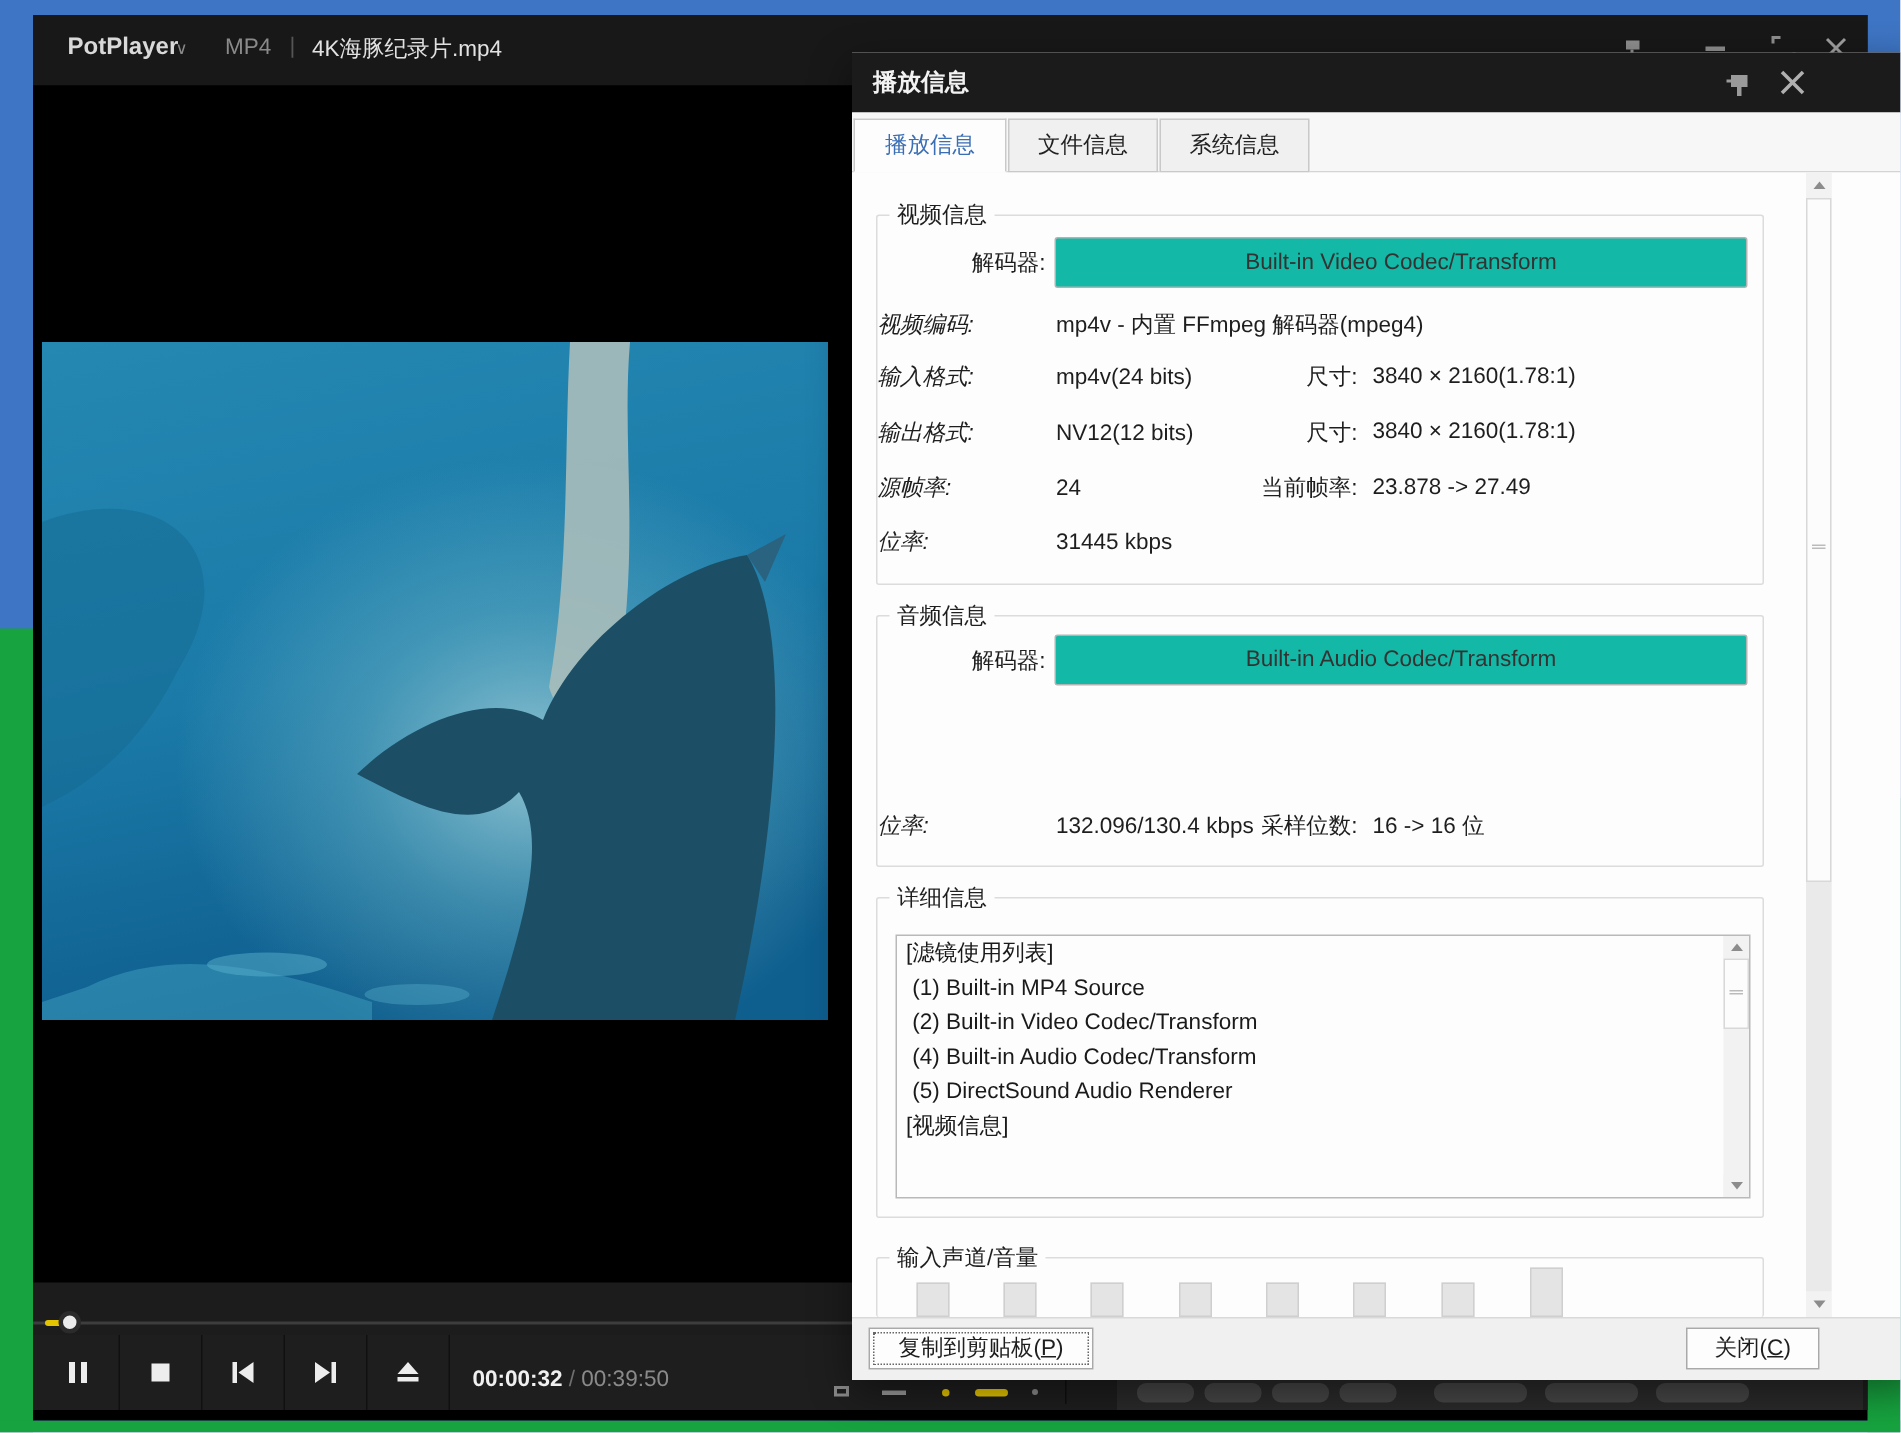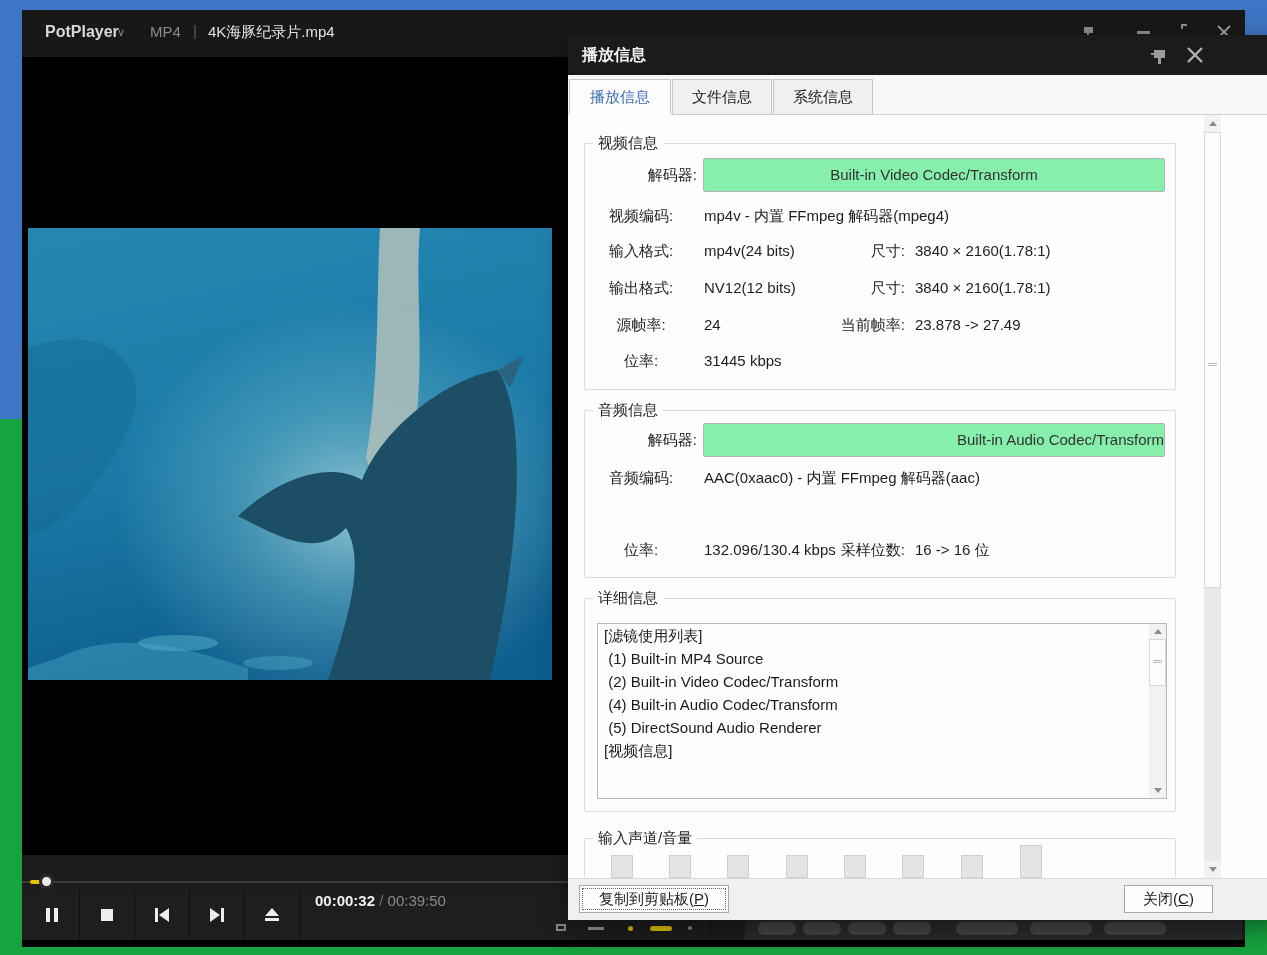--- a/index.html
+++ b/index.html
@@ -22,21 +22,21 @@
   #videoblack { position:absolute; left:0; top:47px; width:100%; height:798px; background:#000; }
   #videoimg { position:absolute; left:6px; top:218px; width:524px; height:452px; }
 
   #seekstrip { position:absolute; left:0; top:845px; width:100%; height:35px; background:#1c1c1c; }
   .seek-track { position:absolute; left:0; top:26px; width:100%; height:2px; background:#3d3d3d; }
   .seek-fill { position:absolute; left:8px; top:25px; width:15px; height:4px; background:#e4c400; border-radius:2px; }
   .seek-thumb { position:absolute; left:17px; top:19px; width:15px; height:15px; border-radius:50%; background:#ececec; border:3px solid #2b2b2b; }
 
   #ctrlrow { position:absolute; left:0; top:880px; width:100%; height:50px; background:#1e1e1e; }
   .cbtn { position:absolute; top:0; width:55px; height:50px; border-right:1px solid #101010; display:flex; align-items:center; justify-content:center; }
-  .timeblk { position:absolute; left:293px; top:2px; font-size:15px; }
+  .timeblk { position:absolute; left:293px; top:21px; font-size:15px; }
   .t-cur { color:#f0f0f0; font-weight:bold; }
   .t-sep { color:#6f6f6f; }
   .t-tot { color:#8a8a8a; }
   .mini-ico { position:absolute; }
 
   
   #playlist { position:absolute; left:723px; top:47px; width:497px; height:883px; background:#363636; }
   .pl-head { position:absolute; left:0; top:0; width:100%; height:38px; background:#262626; }
   .pl-row1 { position:absolute; left:0; top:38px; width:100%; height:42px; background:#2d2d2d; }
   .pl-sel  { position:absolute; left:0; top:80px; width:100%; height:38px; background:#3f3f3f; }
@@ -50,26 +50,26 @@
   .dlg-title-txt { position:absolute; left:14px; top:10px; font-size:16px; font-weight:bold; color:#f2f2f2; }
   #tabrow { position:absolute; left:0; top:40px; width:100%; height:40px; background:#f7f7f7; border-bottom:1px solid #d4d4d4; }
   .tab { position:absolute; top:4px; height:36px; line-height:34px; text-align:center; font-size:15px; background:#f0f0f0; border:1px solid #c9c9c9; color:#222; }
   .tab.active { background:#fdfdfd; border-bottom:1px solid #fdfdfd; color:#3a6eb5; z-index:2; }
   #dlg-body { position:absolute; left:0; top:80px; width:100%; height:763px; background:#fdfdfd; }
   #dlg-footer { position:absolute; left:0; top:843px; width:100%; height:42px; background:#f0f0f0; border-top:1px solid #d9d9d9; }
 
   .group { position:absolute; border:1px solid #dcdcdc; border-radius:2px; }
   .group-title { position:absolute; top:-10px; left:8px; background:#fdfdfd; padding:0 5px; font-size:15px; color:#1e1e1e; }
   .row { position:absolute; left:0; width:100%; height:24px; font-size:15px; color:#1e1e1e; }
-  .lbl { display:inline-block; width:112px; text-align:center; }
+  .lbl { display:inline-block; width:112px; text-align:left;font-style:italic; }
   .val { margin-left:7px; }
   .lb2 { position:absolute; left:216px; width:104px; text-align:right; }
   .vl2 { position:absolute; left:330px; }
   .dec-lbl { position:absolute; left:0; width:112px; text-align:right; font-size:15px; color:#1e1e1e; }
-  .dec-btn { position:absolute; left:118px; width:462px; height:34px; background:#86efac; border:1px solid #b3b3b3; border-radius:2px; font-size:15px; color:#333; text-align:center; line-height:32px; }
+  .dec-btn { position:absolute; left:118px; width:462px; height:34px; background:#14b8a6; border:1px solid #b3b3b3; border-radius:2px; font-size:15px; color:#333; text-align:center; line-height:32px; }
 
   #listbox { position:absolute; left:12px; top:24px; width:570px; height:176px; background:#fdfdfd; border:1px solid #b9b9b9; overflow:hidden; }
   .lb-line { padding-left:6px; font-size:15px; line-height:23px; color:#1a1a1a; white-space:pre; }
   .sb { position:absolute; background:#f2f2f2; }
   .sb-btn { position:absolute; left:0; width:100%; background:#f2f2f2; display:flex; align-items:center; justify-content:center; }
   .tri-up { width:0; height:0; border-left:4px solid transparent; border-right:4px solid transparent; border-bottom:5px solid #8c8c8c; }
   .tri-dn { width:0; height:0; border-left:4px solid transparent; border-right:4px solid transparent; border-top:5px solid #8c8c8c; }
   .sb-thumb { position:absolute; left:0; width:100%; background:#fcfcfc; border:1px solid #d8d8d8; }
   .grip { position:absolute; left:3px; width:9px; border-top:1px solid #bbb; border-bottom:1px solid #bbb; height:3px; }
 
@@ -273,24 +273,21 @@
           <span class="lb2">当前帧率:</span><span class="vl2">23.878 -&gt; 27.49</span>
         </div>
         <div class="row" style="top:208px;">
           <span class="lbl">位率:</span><span class="val">31445 kbps</span>
         </div>
       </div>
 
       <div class="group" style="left:16px;top:295px;width:592px;height:168px;">
         <span class="group-title">音频信息</span>
         <span class="dec-lbl" style="top:20px;">解码器:</span>
-        <div class="dec-btn" style="top:12px;text-align:right;">Built-in Audio Codec/Transform</div>
-        <div class="row" style="top:58px;">
-          <span class="lbl">音频编码:</span><span class="val">AAC(0xaac0) - 内置 FFmpeg 解码器(aac)</span>
-        </div>
+        <div class="dec-btn" style="top:12px;">Built-in Audio Codec/Transform</div>
         <div class="row" style="top:130px;">
           <span class="lbl">位率:</span><span class="val">132.096/130.4 kbps</span>
           <span class="lb2">采样位数:</span><span class="vl2">16 -&gt; 16 位</span>
         </div>
       </div>
 
       <div class="group" style="left:16px;top:483px;width:592px;height:214px;">
         <span class="group-title">详细信息</span>
         <div id="listbox">
           <div class="lb-line">[滤镜使用列表]</div>

